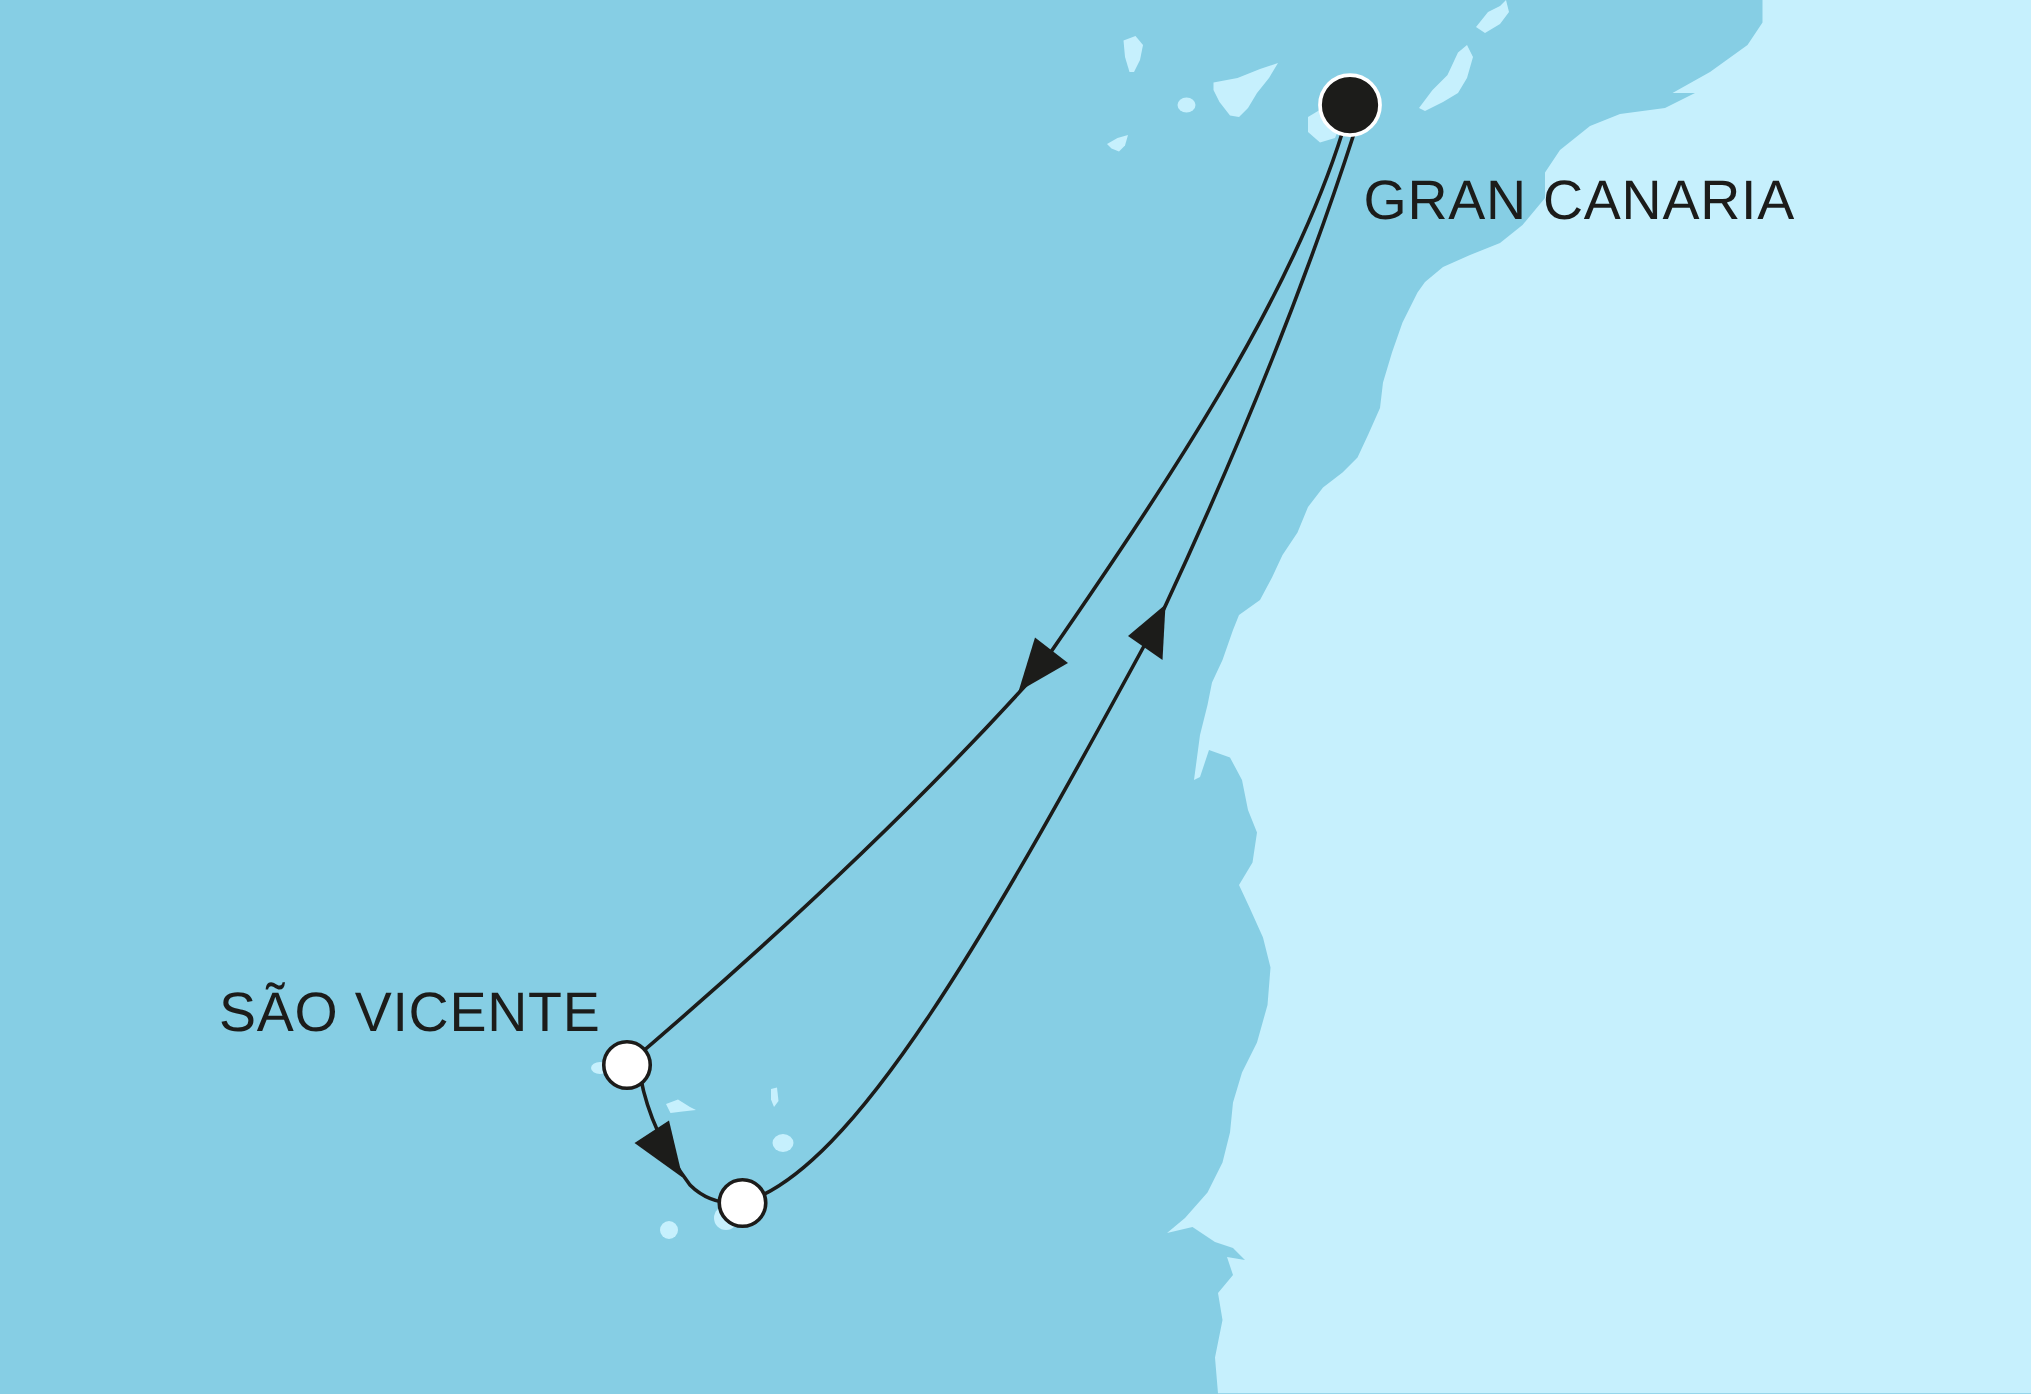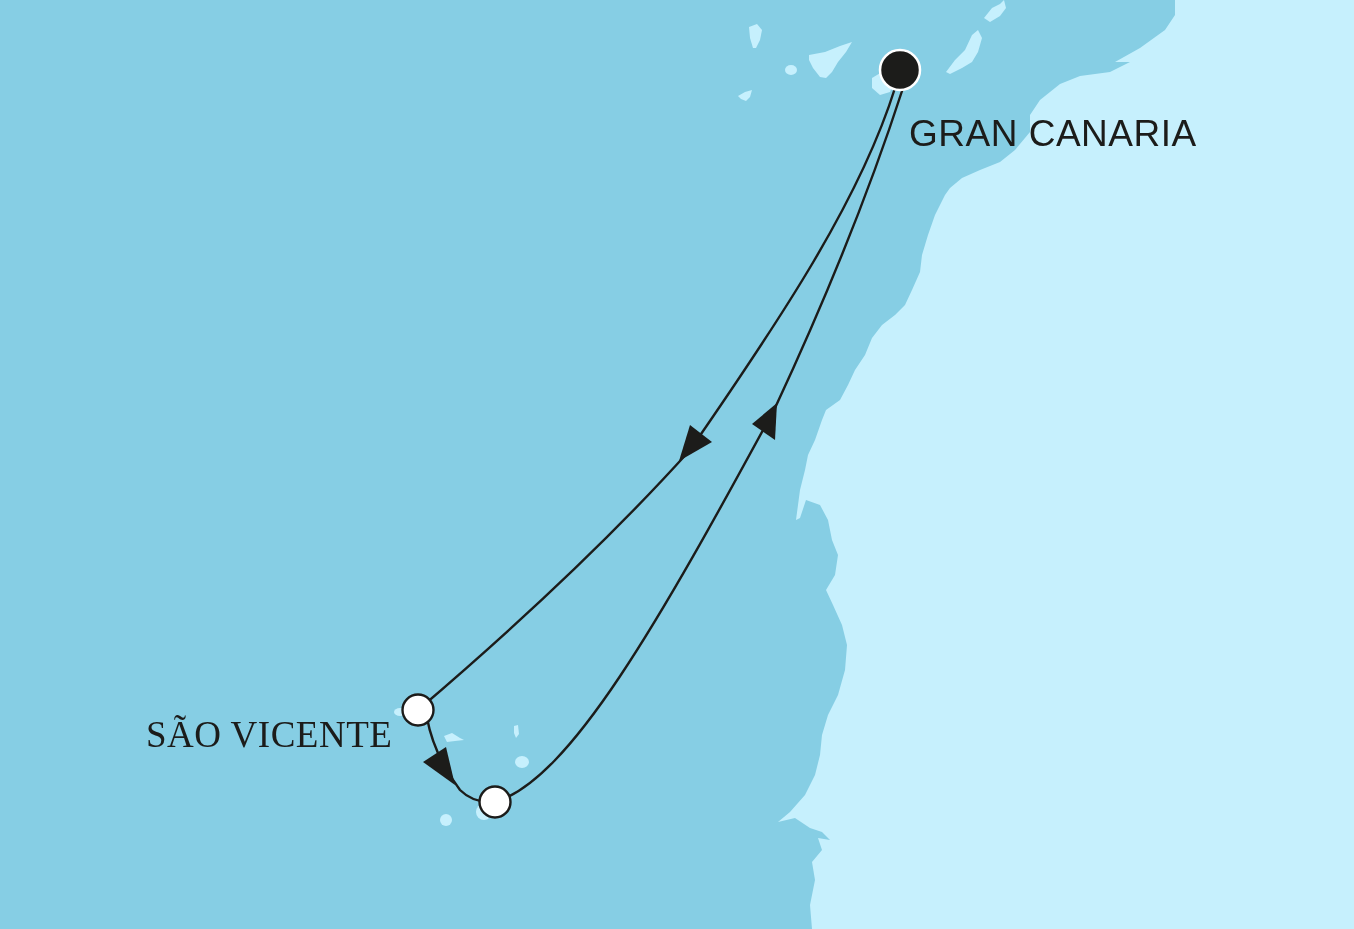--- a/index.html
+++ b/index.html
@@ -63,14 +63,14 @@
       <polygon points="777,403 752,424 775,440"></polygon>
       <polygon points="455,785 423,762 446,747"></polygon>
     </g>
 
     <circle cx="900" cy="70" r="20" fill="#1c1c1a" stroke="#ffffff" stroke-width="2.5"></circle>
     <circle cx="418" cy="710" r="15.5" fill="#ffffff" stroke="#1c1c1a" stroke-width="2.4"></circle>
     <circle cx="495" cy="802" r="15.5" fill="#ffffff" stroke="#1c1c1a" stroke-width="2.4"></circle>
   </svg>
 
   <div class="label" style="left:909px; top:115px;">GRAN CANARIA</div>
-  <div class="label" style="left:146px; top:716px;font-family:Liberation Serif, serif;">SÃO VICENTE</div>
+  <div class="label" style="left:146px; top:656px;">SÃO VICENTE</div>
 </div>
 
 </body></html>

